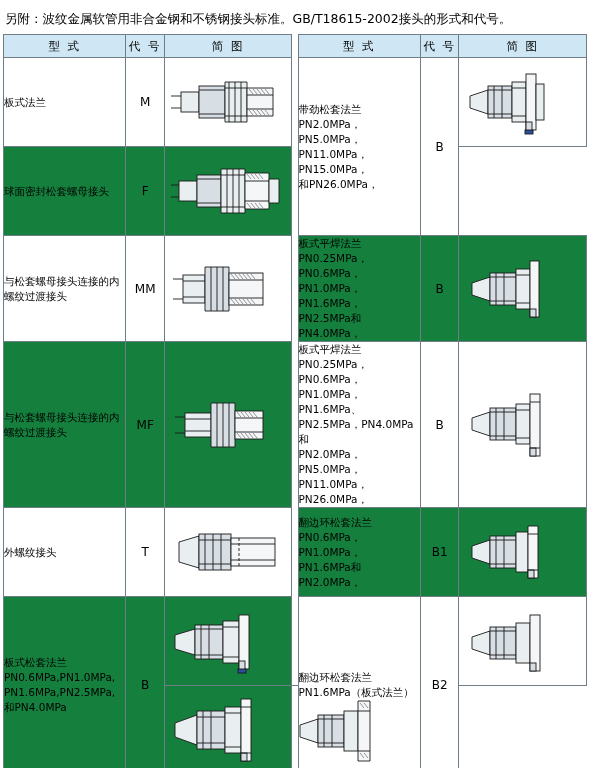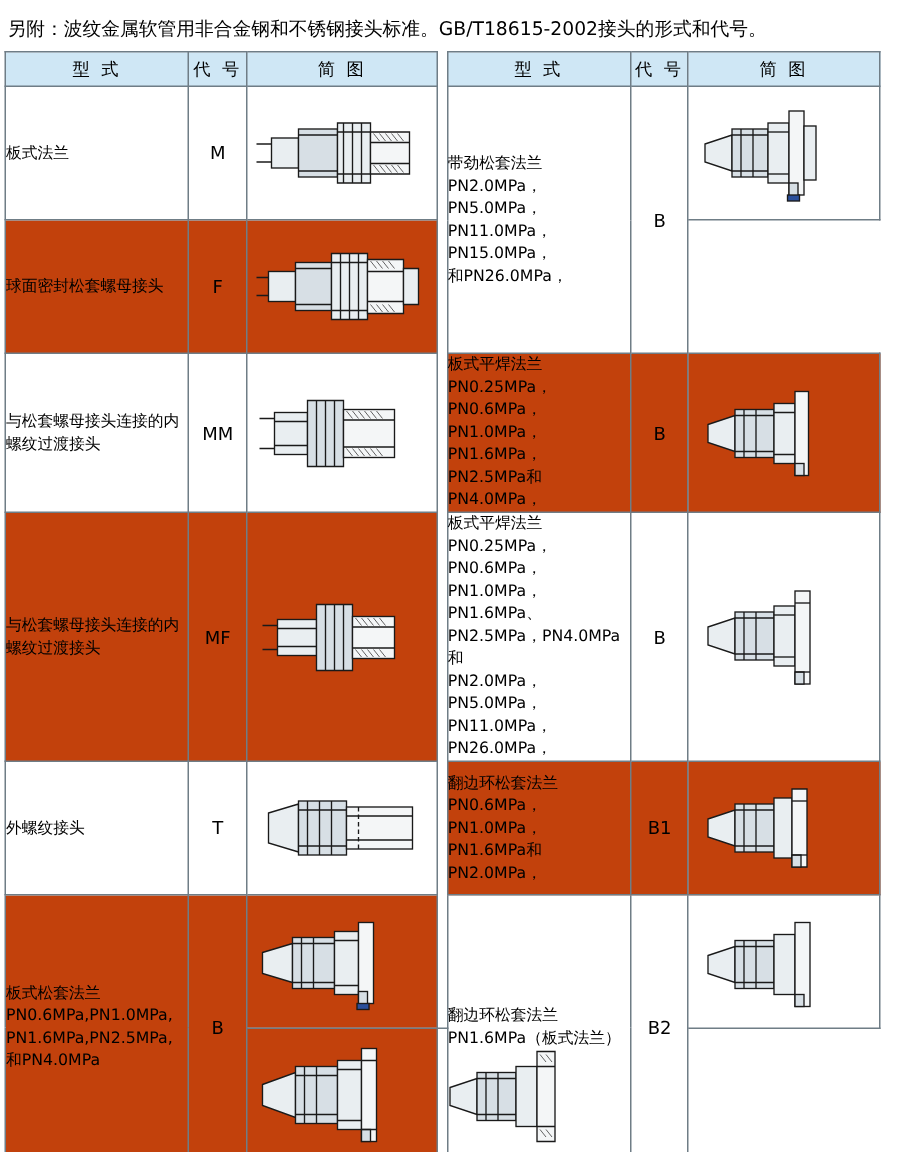--- a/index.html
+++ b/index.html
@@ -47,21 +47,21 @@
   }
   td.code{
     text-align:center;
     font-size:12px;
   }
   td.fig{
     padding:0;
     text-align:center;
     vertical-align:middle;
   }
-  .yellow{background:#c2410c;}
+  .yellow{background:#15803d;}
   .white{background:#ffffff;}
   svg{display:block;margin:0 auto;}
   .ln{stroke:#1a1a1a;stroke-width:0.9;fill:none;}
   .lnf{stroke:#1a1a1a;stroke-width:0.9;}
   .fillA{fill:#e9eef1;}
   .fillB{fill:#d7dfe5;}
   .fillC{fill:#f4f6f7;}
   .hatch{stroke:#1a1a1a;stroke-width:0.45;}
   .blue{fill:#2a4f9b;}
 </style>

